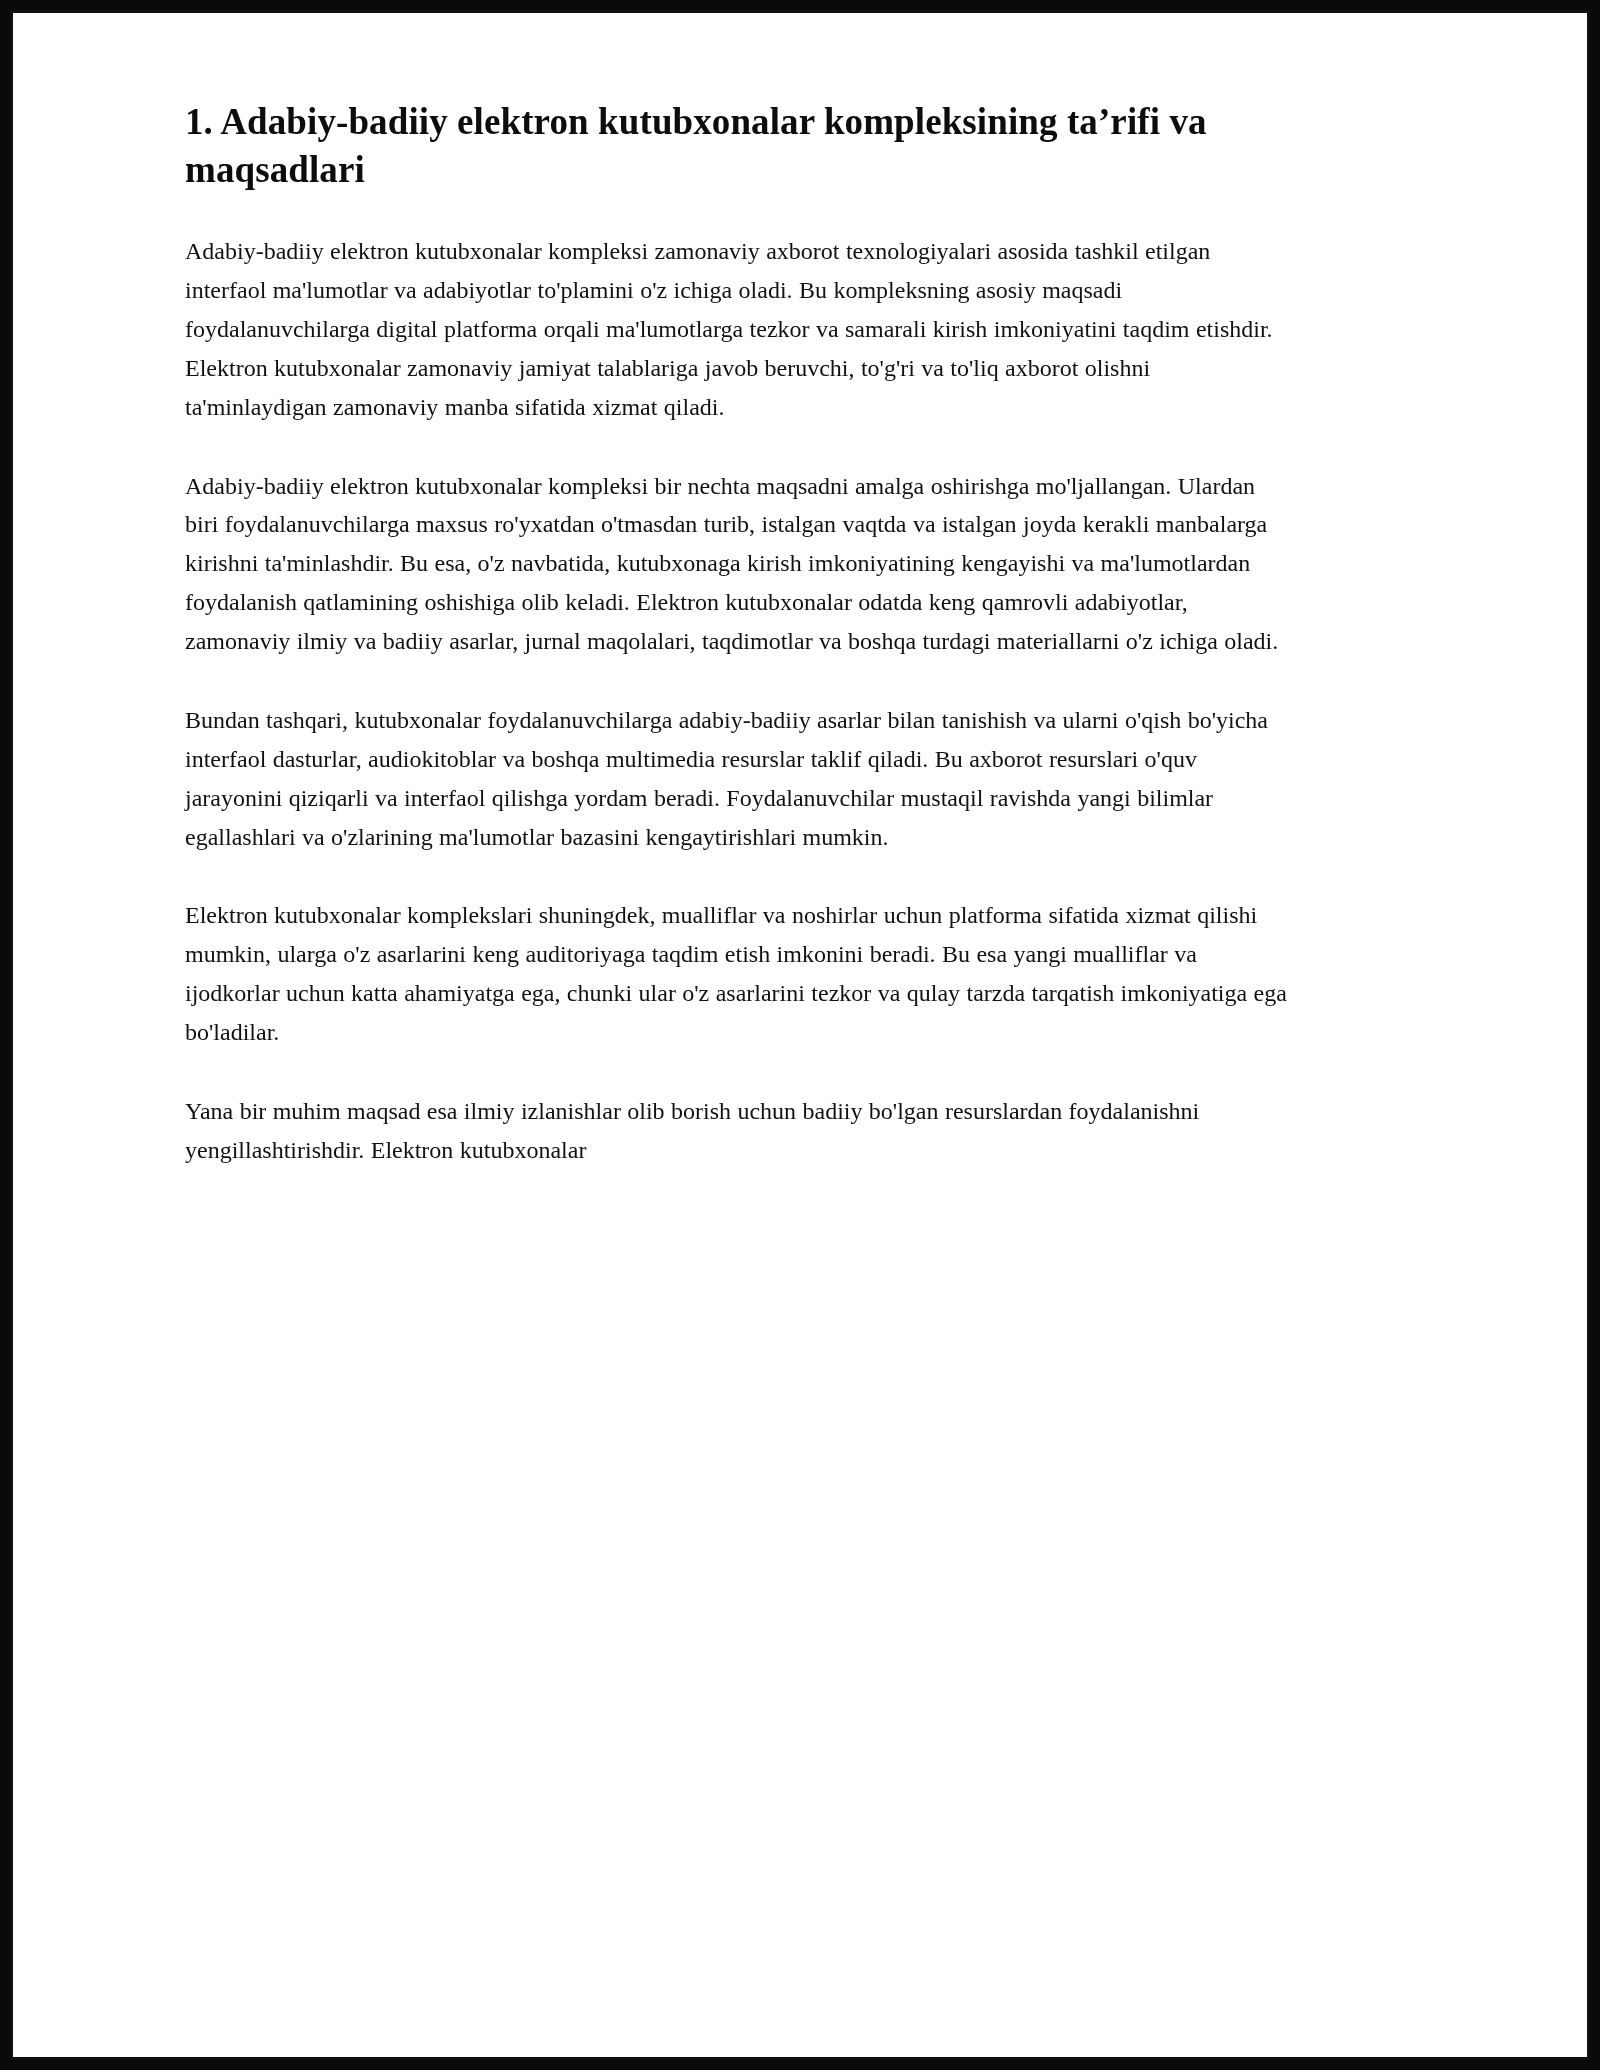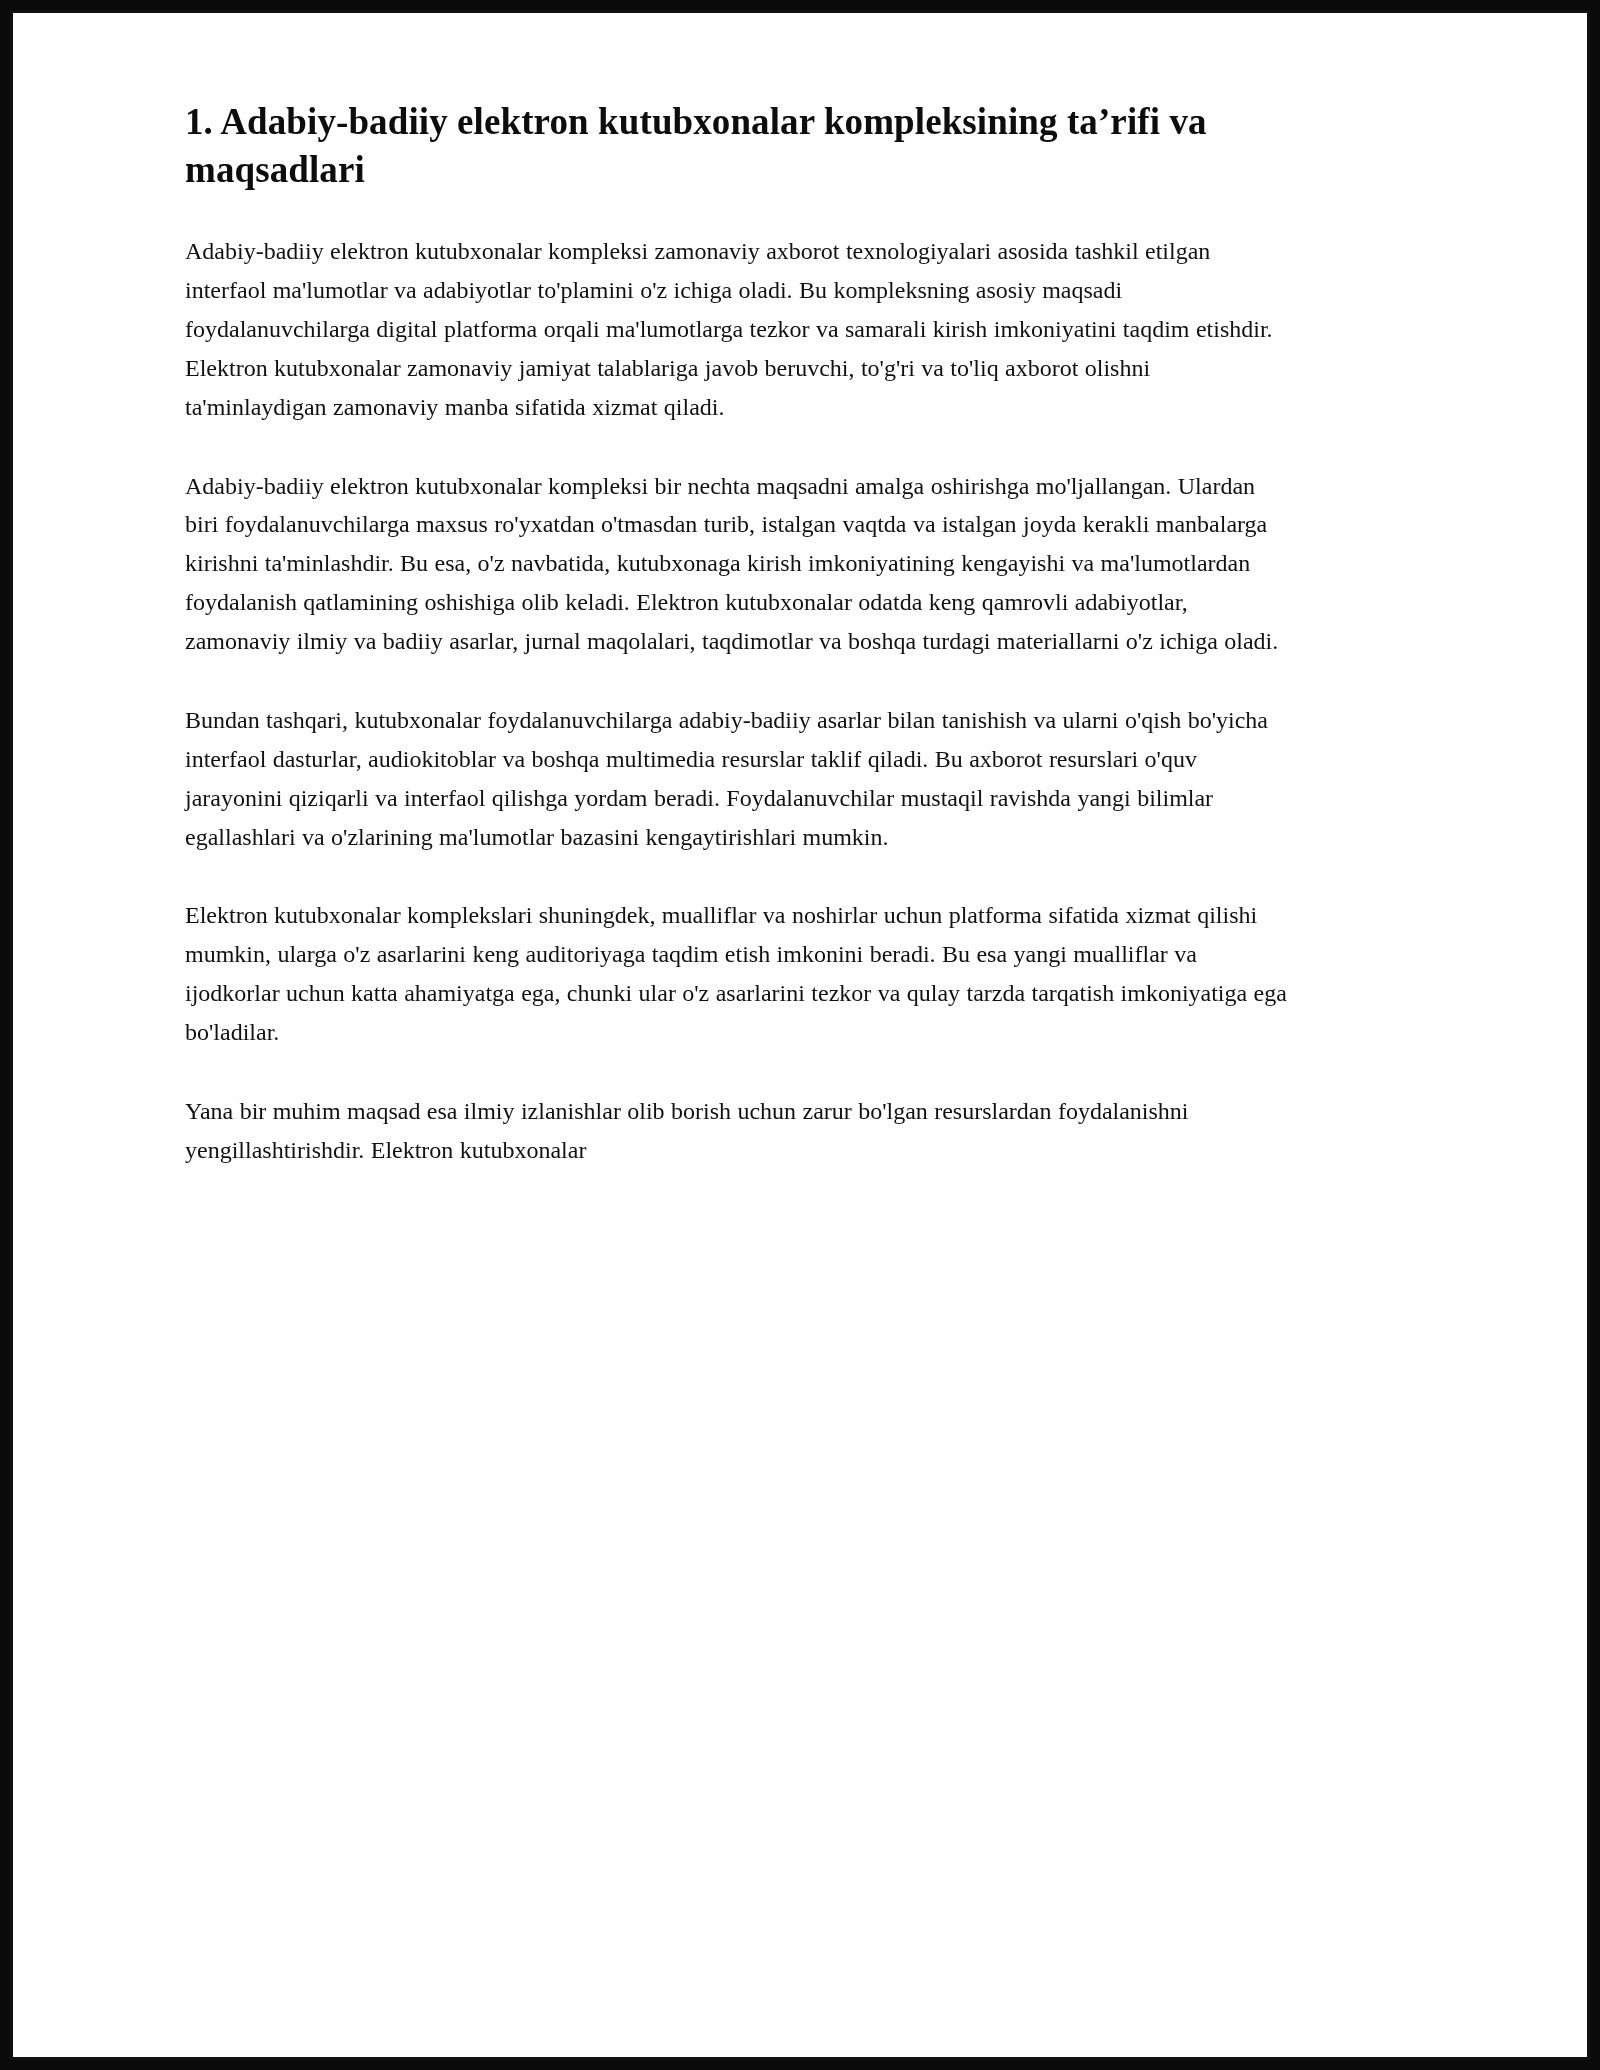--- a/index.html
+++ b/index.html
@@ -81,17 +81,17 @@
       <h1 class="doc-heading">1. Adabiy-badiiy elektron kutubxonalar kompleksining ta’rifi va maqsadlari</h1>
 
       <p class="doc-paragraph">Adabiy-badiiy elektron kutubxonalar kompleksi zamonaviy axborot texnologiyalari asosida tashkil etilgan interfaol ma'lumotlar va adabiyotlar to'plamini o'z ichiga oladi. Bu kompleksning asosiy maqsadi foydalanuvchilarga digital platforma orqali ma'lumotlarga tezkor va samarali kirish imkoniyatini taqdim etishdir. Elektron kutubxonalar zamonaviy jamiyat talablariga javob beruvchi, to'g'ri va to'liq axborot olishni ta'minlaydigan zamonaviy manba sifatida xizmat qiladi.</p>
 
       <p class="doc-paragraph">Adabiy-badiiy elektron kutubxonalar kompleksi bir nechta maqsadni amalga oshirishga mo'ljallangan. Ulardan biri foydalanuvchilarga maxsus ro'yxatdan o'tmasdan turib, istalgan vaqtda va istalgan joyda kerakli manbalarga kirishni ta'minlashdir. Bu esa, o'z navbatida, kutubxonaga kirish imkoniyatining kengayishi va ma'lumotlardan foydalanish qatlamining oshishiga olib keladi. Elektron kutubxonalar odatda keng qamrovli adabiyotlar, zamonaviy ilmiy va badiiy asarlar, jurnal maqolalari, taqdimotlar va boshqa turdagi materiallarni o'z ichiga oladi.</p>
 
       <p class="doc-paragraph">Bundan tashqari, kutubxonalar foydalanuvchilarga adabiy-badiiy asarlar bilan tanishish va ularni o'qish bo'yicha interfaol dasturlar, audiokitoblar va boshqa multimedia resurslar taklif qiladi. Bu axborot resurslari o'quv jarayonini qiziqarli va interfaol qilishga yordam beradi. Foydalanuvchilar mustaqil ravishda yangi bilimlar egallashlari va o'zlarining ma'lumotlar bazasini kengaytirishlari mumkin.</p>
 
       <p class="doc-paragraph">Elektron kutubxonalar komplekslari shuningdek, mualliflar va noshirlar uchun platforma sifatida xizmat qilishi mumkin, ularga o'z asarlarini keng auditoriyaga taqdim etish imkonini beradi. Bu esa yangi mualliflar va ijodkorlar uchun katta ahamiyatga ega, chunki ular o'z asarlarini tezkor va qulay tarzda tarqatish imkoniyatiga ega bo'ladilar.</p>
 
-      <p class="doc-paragraph">Yana bir muhim maqsad esa ilmiy izlanishlar olib borish uchun zarur bo'lgan resurslardan foydalanishni yengillashtirishdir. Elektron kutubxonalar</p>
+      <p class="doc-paragraph">Yana bir muhim maqsad esa ilmiy izlanishlar olib borish uchun badiiy bo'lgan resurslardan foydalanishni yengillashtirishdir. Elektron kutubxonalar</p>
 
     </div>
   </div>
 </div>
 
 </body></html>

